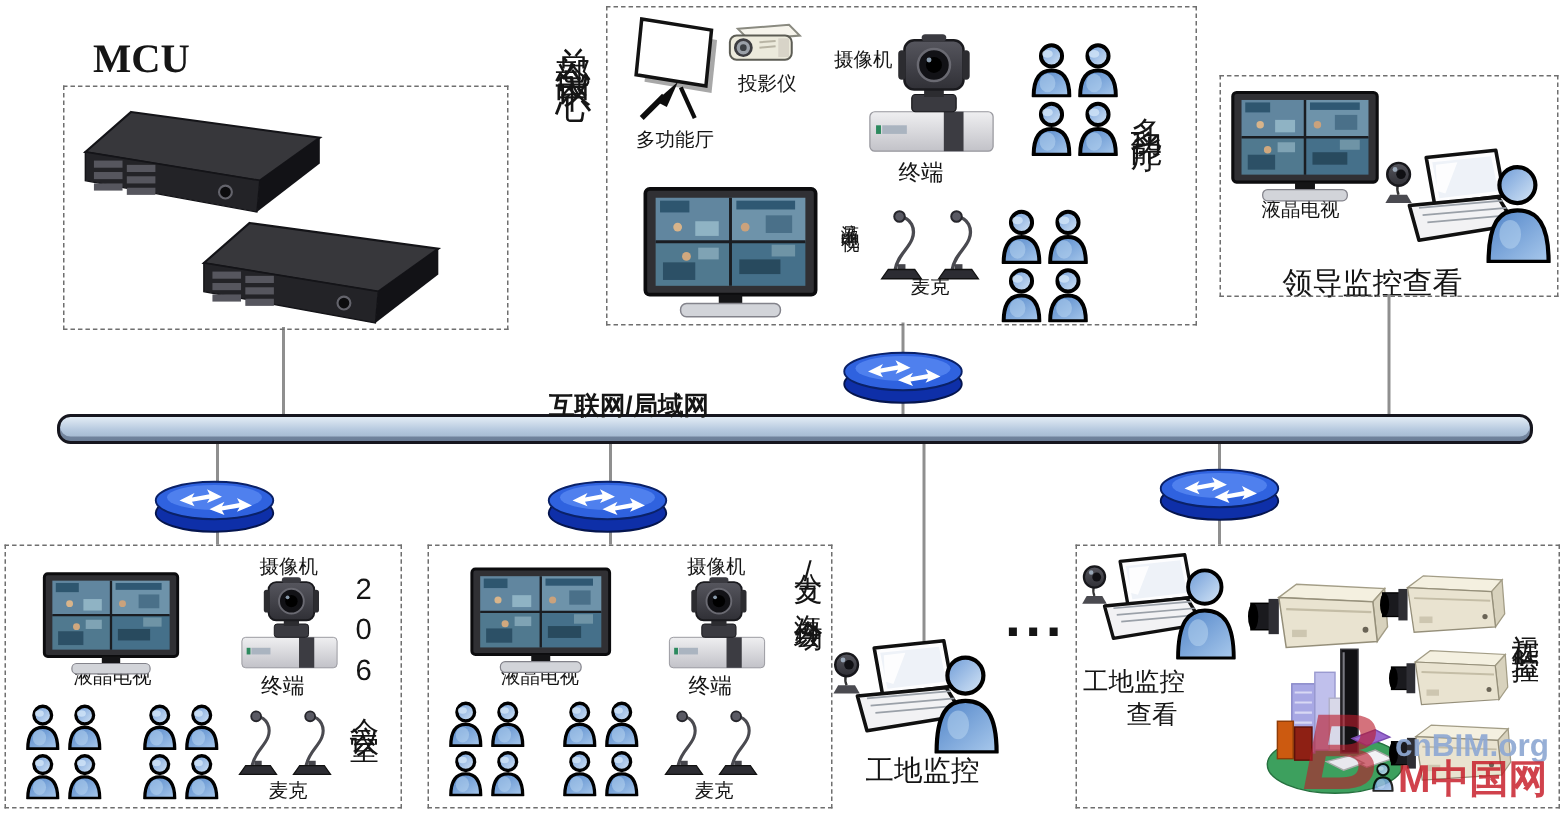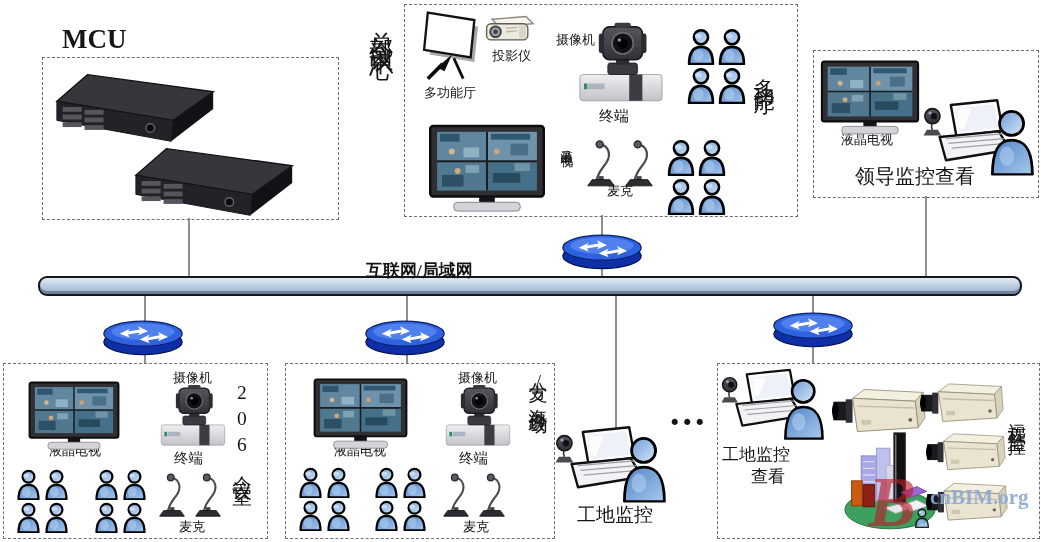--- a/index.html
+++ b/index.html
@@ -1,20 +1,20 @@
 <!DOCTYPE html>
 <html><head>
 <meta charset="utf-8">
 <style>
   html,body{margin:0;padding:0;background:#ffffff;}
   #stage{position:relative;width:1041px;height:542px;background:#ffffff;overflow:hidden;
          font-family:"DejaVu Serif",serif;}
   .abs{position:absolute;}
   .dbox{position:absolute;border:1px dashed #6f6f6f;background:transparent;}
-  .lbl{position:absolute;color:#151515;white-space:nowrap;font-family:Liberation Serif, serif;line-height:1.1;}
+  .lbl{position:absolute;color:#151515;white-space:nowrap;font-family:Liberation Sans, sans-serif;line-height:1.1;}
   .vtext{writing-mode:vertical-rl;text-orientation:upright;}
   .pgroup{position:absolute;display:flex;flex-wrap:wrap;align-content:flex-start;}
   .pgroup svg.person{width:30px;height:37px;margin:0 1px 2px 0;}
   .pgroup.sm svg.person{width:27px;height:31px;margin:0 1px 2px 0;}
   .micpair{position:absolute;display:flex;gap:8px;}
   .wm{position:absolute;z-index:40;pointer-events:none;}
   svg{display:block;}
 </style>
 </head>
 <body>
@@ -285,21 +285,21 @@
   <div class="lbl vtext" style="left:752px;top:61px;font-size:21px;letter-spacing:6px;">多功能厅</div>
 
   <div class="dbox" style="left:813px;top:50px;width:224px;height:146px;z-index:2;"></div>
   <svg class="abs" viewBox="0 0 120 94" style="left:820px;top:60px;width:100px;height:78px;z-index:3">
       <use href="#sym-tv"></use>
     </svg>
   <div class="lbl" style="left:841px;top:133px;font-size:13px;">液晶电视</div>
   <svg class="abs" viewBox="0 0 140 96" style="left:922px;top:98px;width:112px;height:78px;z-index:3">
       <use href="#sym-laptop-person"></use>
     </svg>
-  <div class="lbl" style="left:855px;top:165px;font-size:20px;">领导监控查看</div>
+  <div class="lbl" style="left:855px;top:178px;font-size:20px;">领导监控查看</div>
 
   <div class="dbox" style="left:3px;top:363px;width:263px;height:174px;z-index:2;"></div>
   <svg class="abs" viewBox="0 0 120 94" style="left:28px;top:380px;width:92px;height:74px;z-index:3">
       <use href="#sym-tv"></use>
     </svg>
   <div class="lbl" style="left:49px;top:444px;font-size:13px;">液晶电视</div>
   <div class="lbl" style="left:173px;top:371px;font-size:13px;z-index:4;">摄像机</div>
   <svg class="abs" viewBox="0 0 112 104" style="left:156px;top:383px;width:74px;height:66px;z-index:3">
       <use href="#sym-camterm"></use>
     </svg>
@@ -421,14 +421,15 @@
       <use href="#sym-boxcam"></use>
     </svg>
   <div class="lbl vtext" style="left:1006px;top:408px;font-size:18.5px;letter-spacing:5px;">远程监控</div>
 
   <div class="wm lbl" style="left:868px;top:470px;font-size:72px;font-weight:bold;font-style:italic;
               color:rgba(186,28,44,0.62);line-height:0.9;">B</div>
   <svg class="wm" viewBox="0 0 34 42" style="left:914px;top:508px;width:16px;height:20px;opacity:.85">
       <use href="#sym-person"></use>
     </svg>
   <div class="wm lbl" style="left:930px;top:486px;font-size:21px;font-weight:bold;color:rgba(142,168,210,0.92);">cnBIM.org</div>
+  <div class="wm lbl" style="left:932px;top:505px;font-size:26px;font-weight:bold;color:rgba(198,24,36,0.82);">M中国网</div>
 
 </div>
 
 </body></html>

